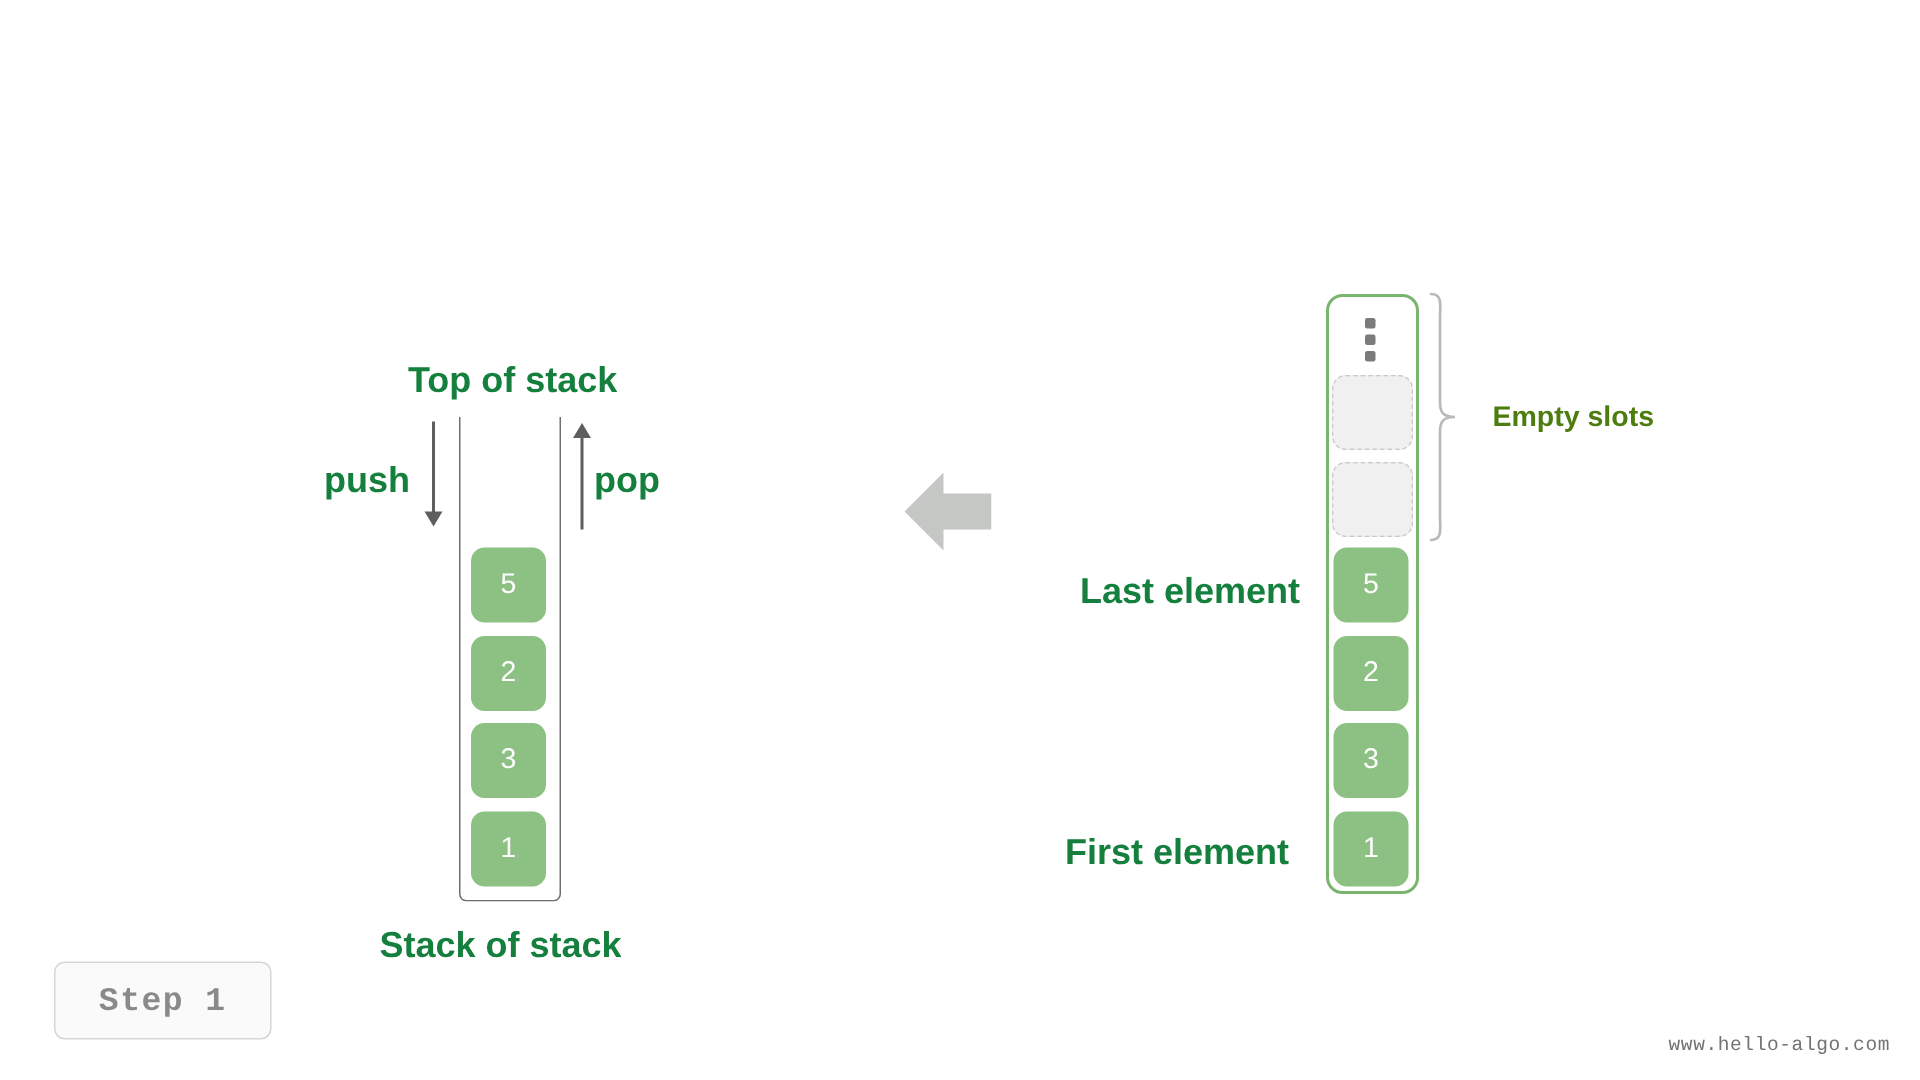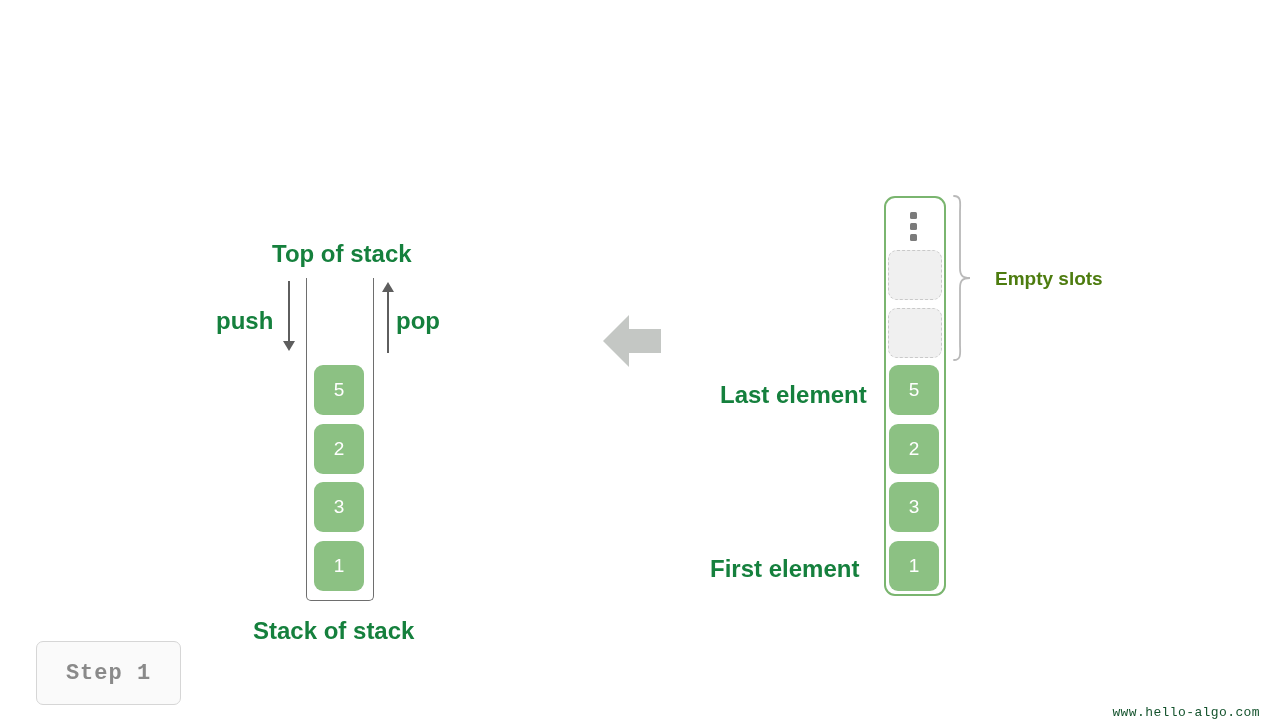--- a/index.html
+++ b/index.html
@@ -149,41 +149,41 @@
     width: 24px;
     height: 168px;
   }
 
   
   #step-badge {
     position: absolute;
     left: 36px;
     top: 641px;
     width: 145px;
-    height: 64px;
+    height: 52px;
     border: 1.3px solid #d6d6d6;
     border-radius: 7px;
     background: #fafafa;
     display: flex;
     align-items: center;
     justify-content: center;
     color: #8a8a8a;
     font-size: 22px;
     font-weight: bold;
     letter-spacing: 1px;
     font-family: "Liberation Mono", monospace;
     box-sizing: border-box;
   }
 
   
   #watermark {
     position: absolute;
     right: 20px;
-    bottom: 0;
-    color: #14532d;
+    bottom: 16px;
+    color: #737373;
     font-size: 13px;
     letter-spacing: 0.4px;
     font-family: "Liberation Mono", monospace;
     white-space: nowrap;
   }
 </style>
 </head>
 <body>
 
 <div class="canvas">

